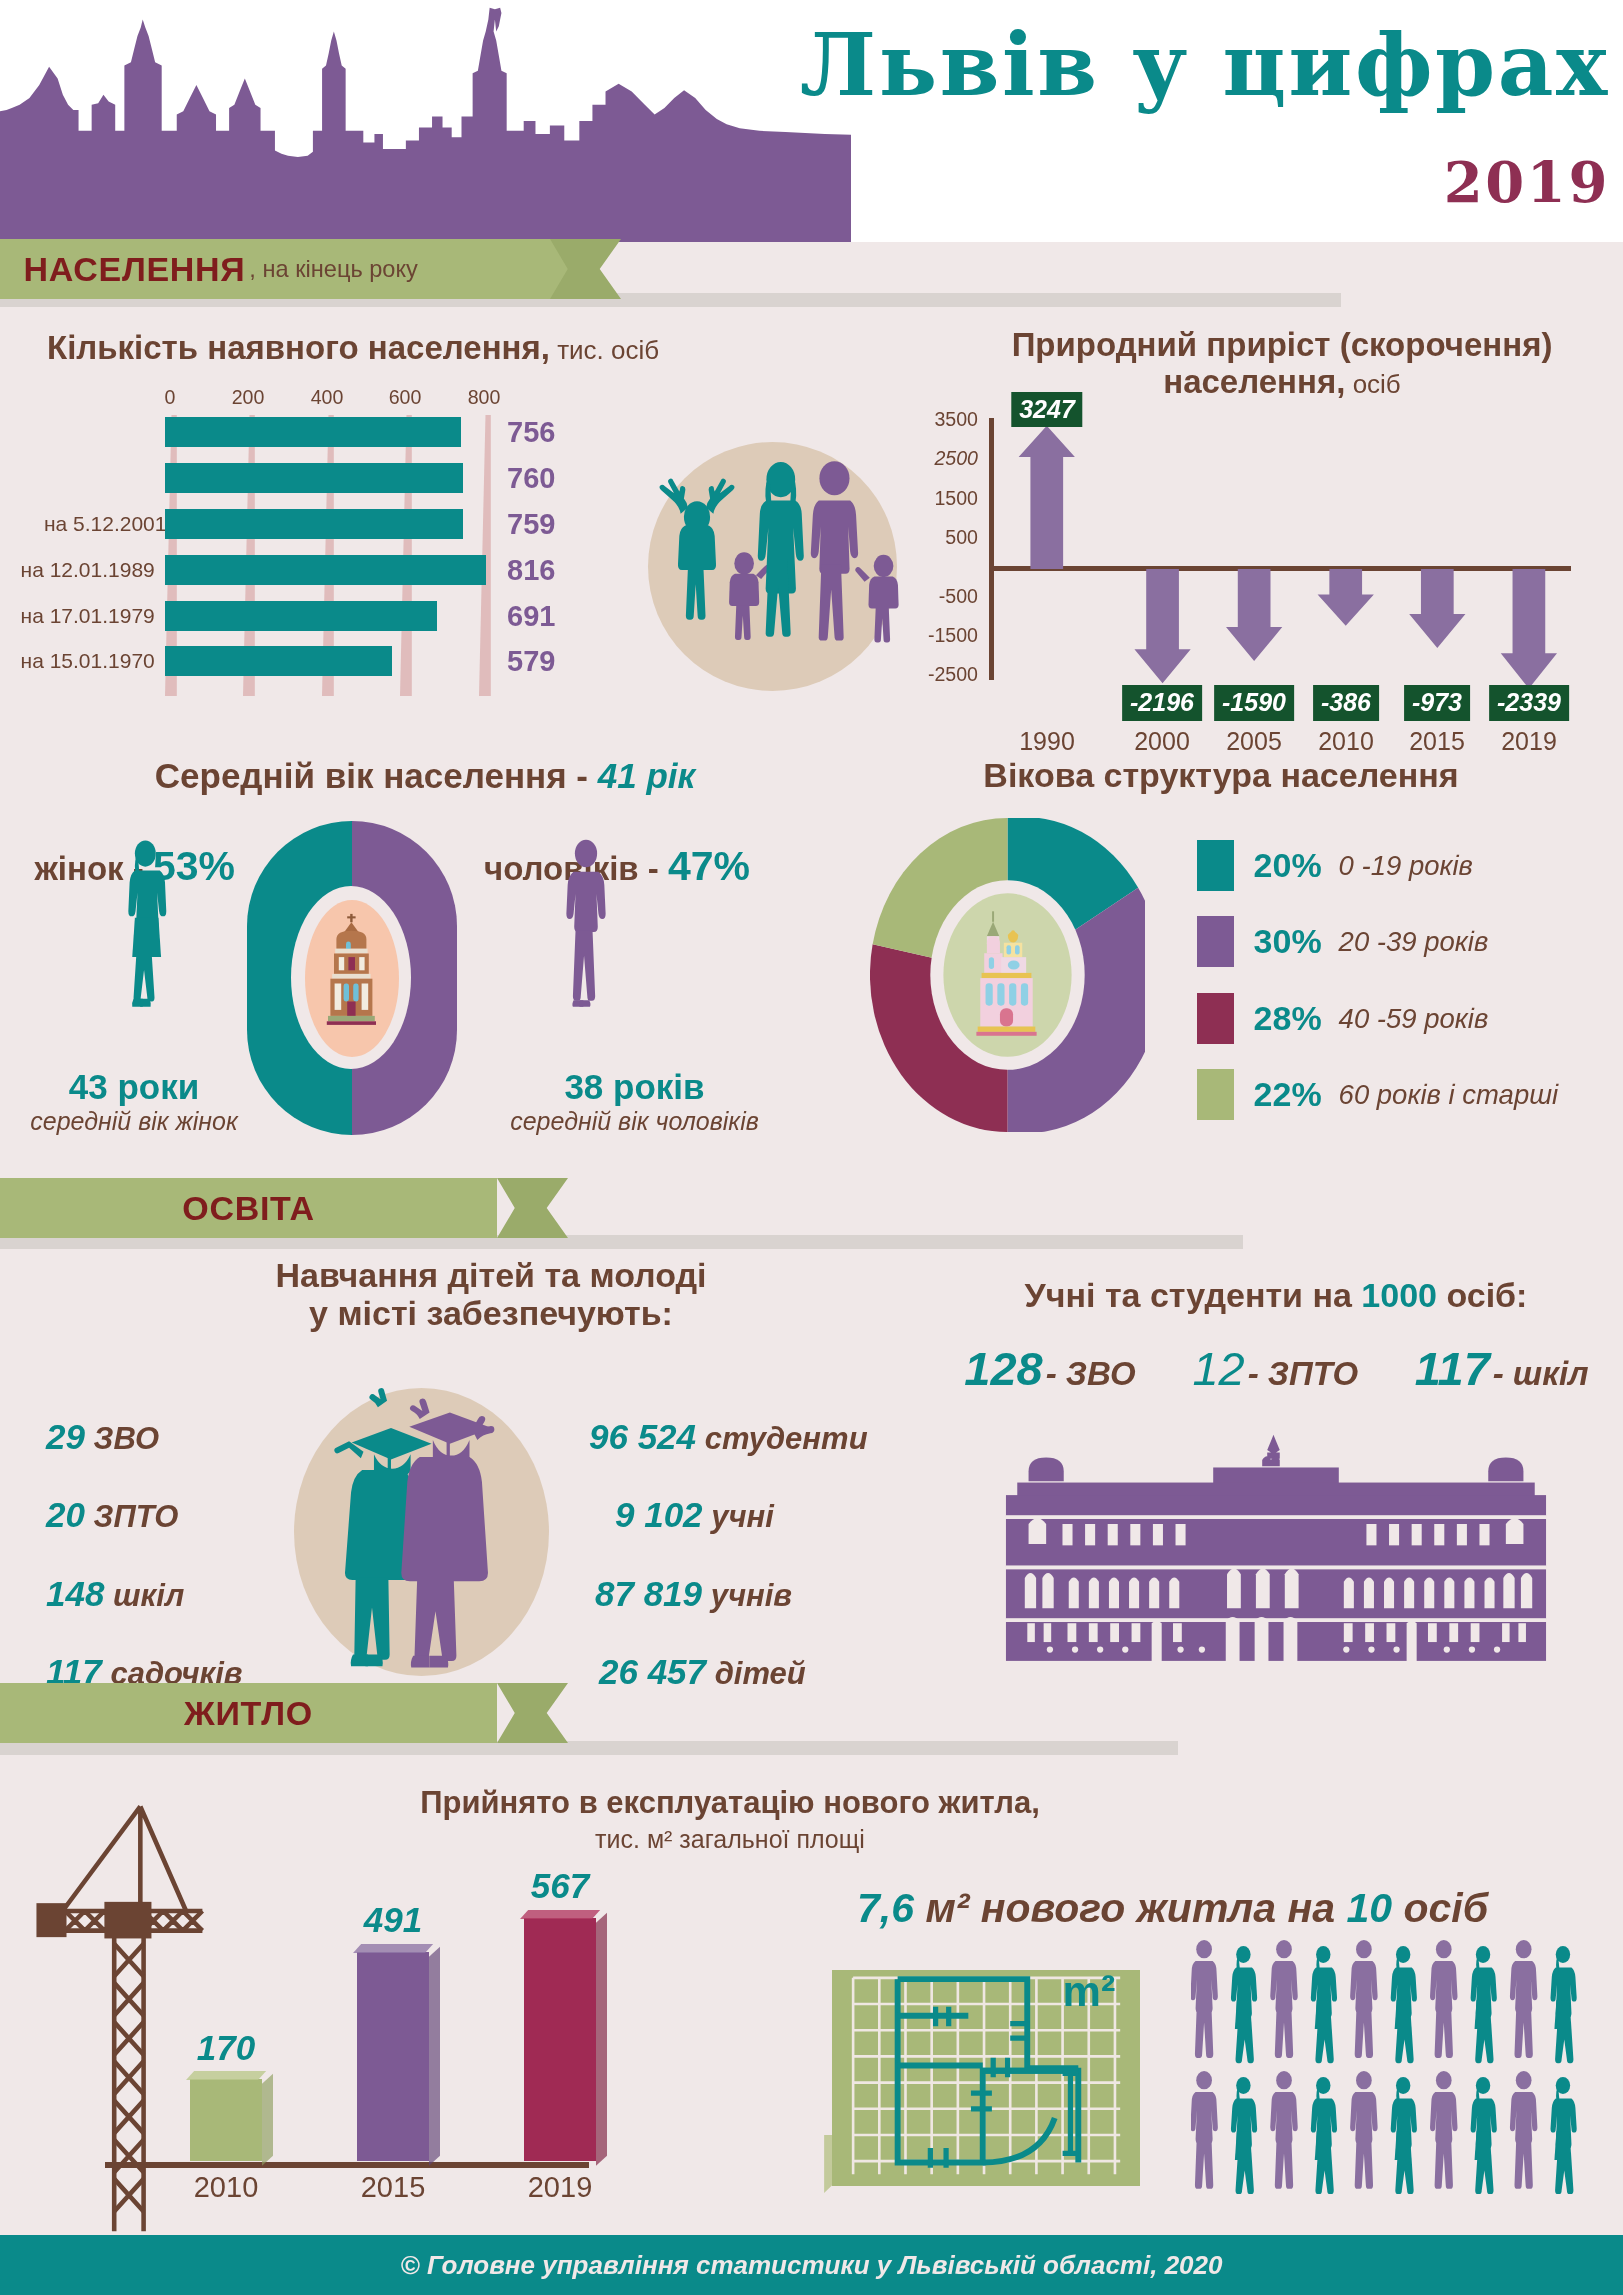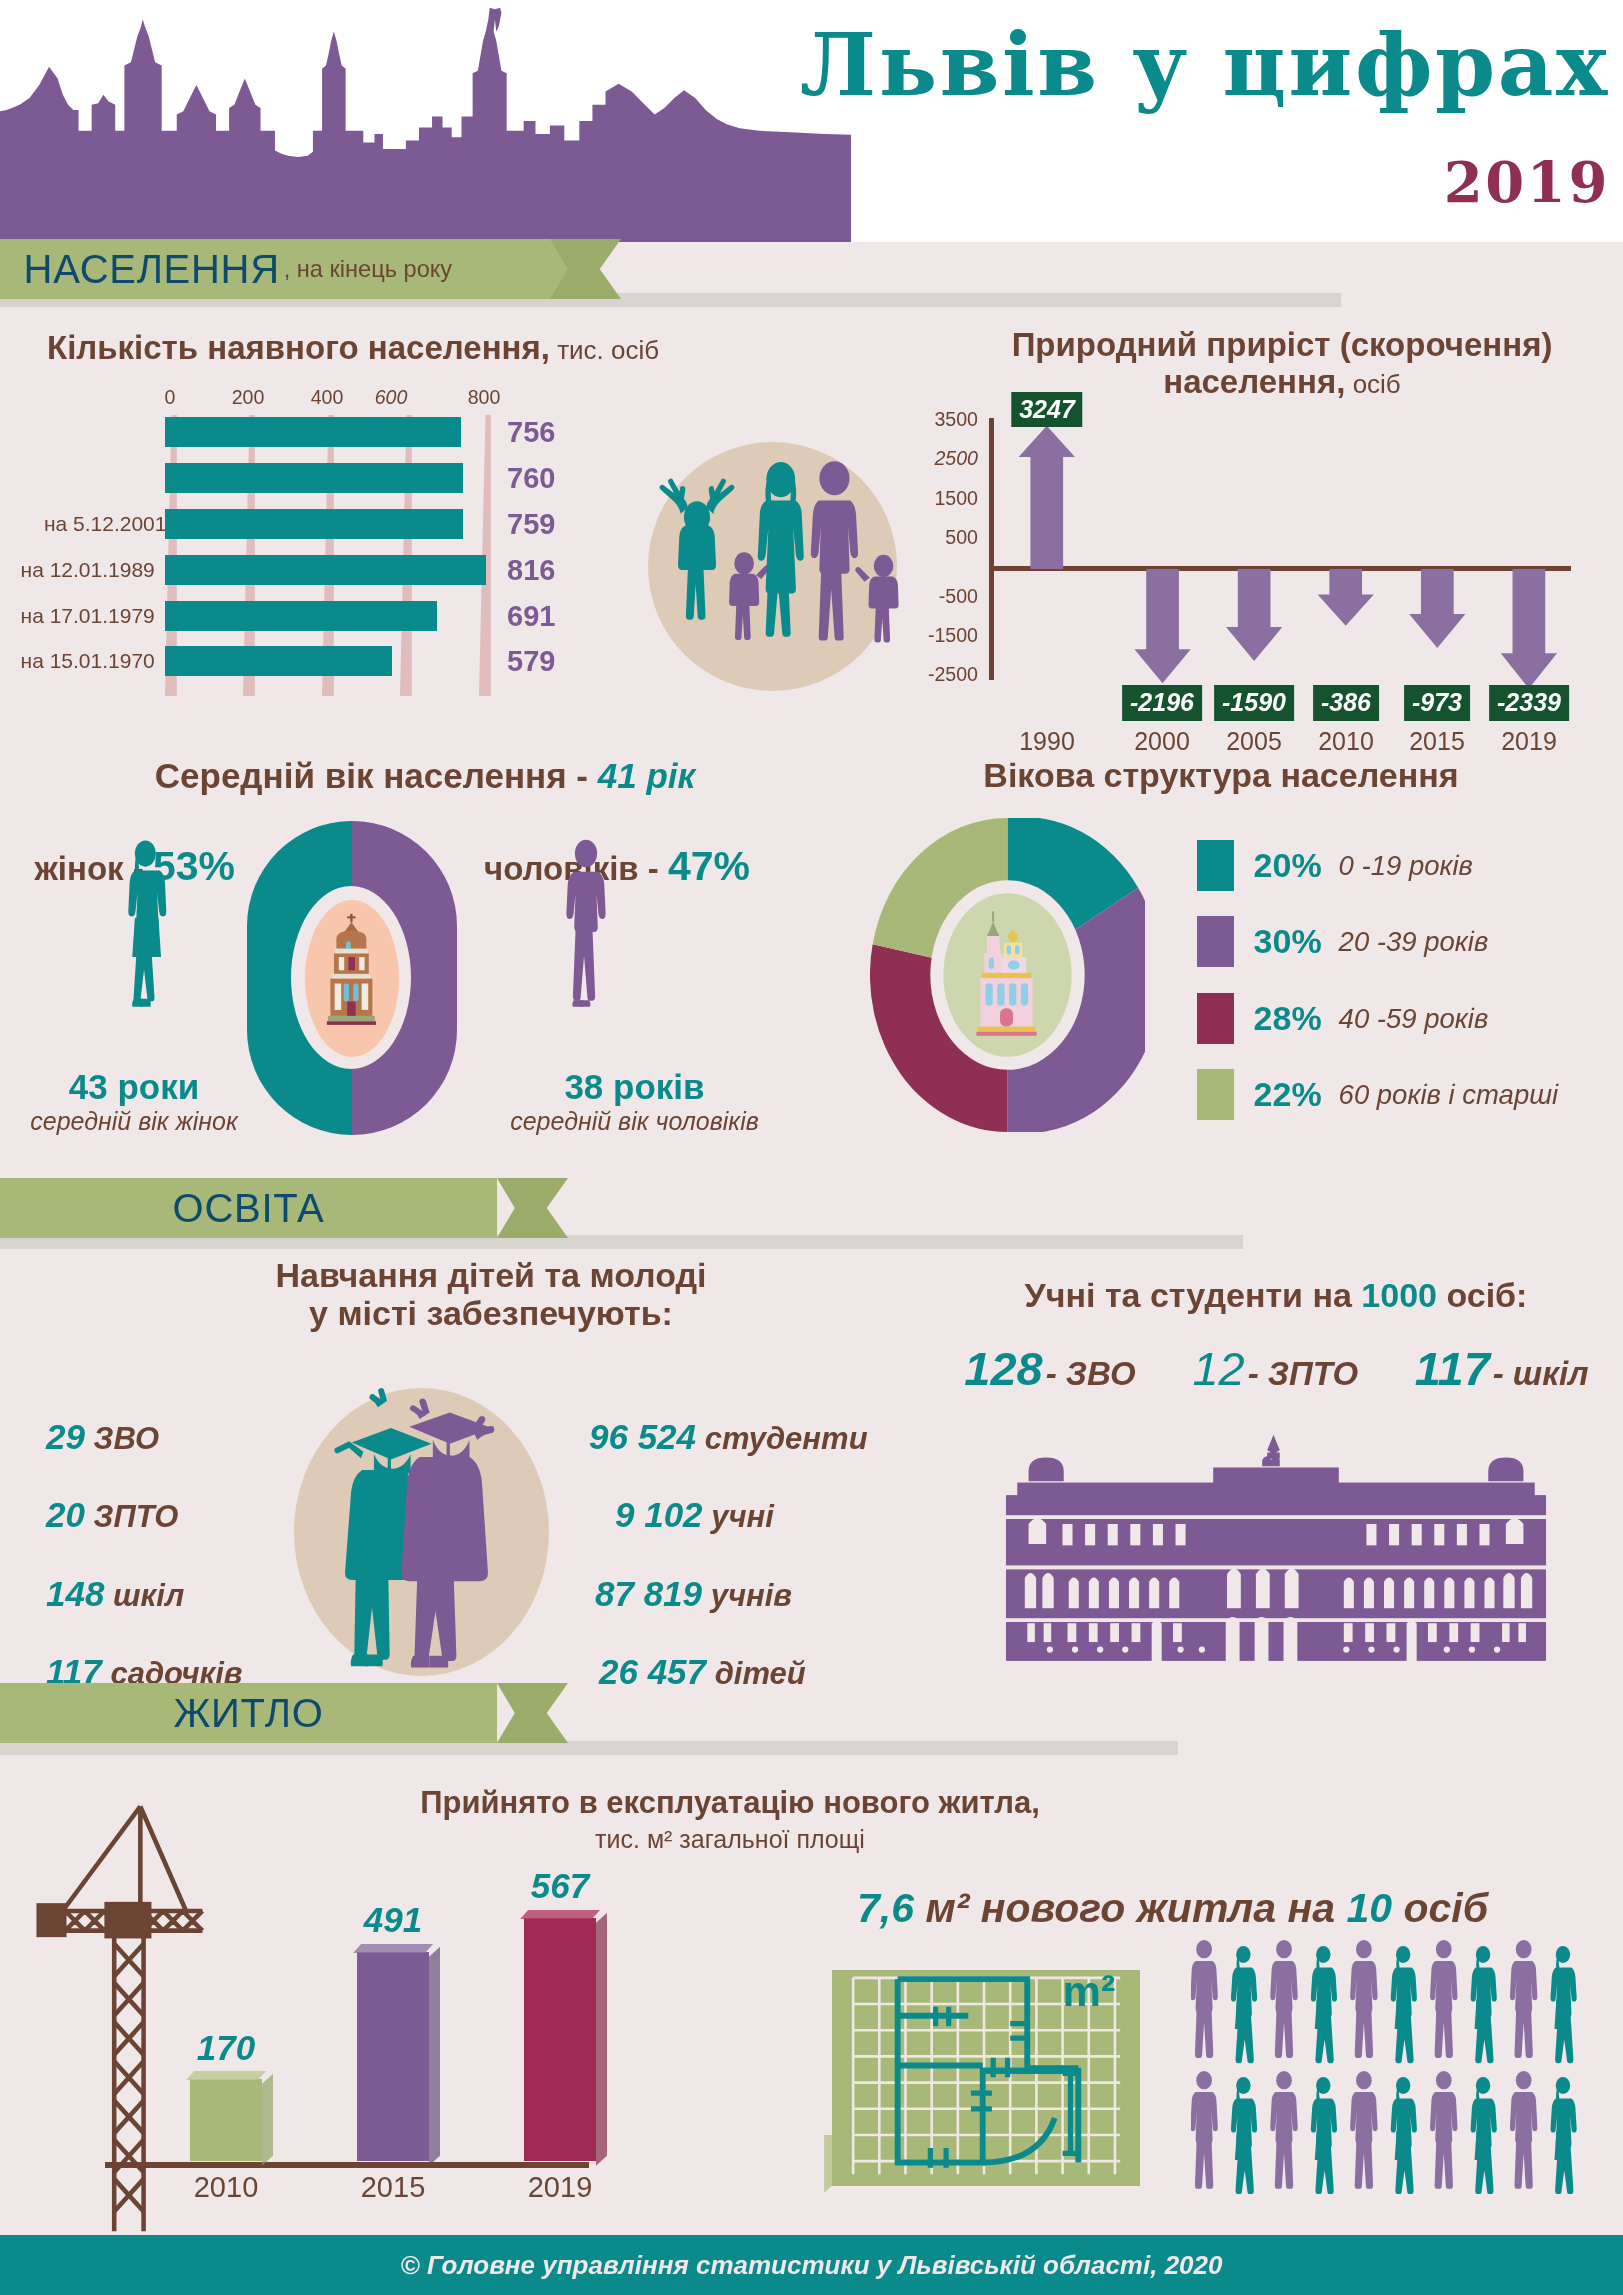--- a/index.html
+++ b/index.html
@@ -19,21 +19,21 @@
     font-family:"DejaVu Serif",serif;font-size:86px;font-weight:700;
     color:#0a8a8a;letter-spacing:2.6px;line-height:1.05;
   }
   #year{
     position:absolute;left:707px;top:149px;width:903px;text-align:right;
     font-family:"DejaVu Serif",serif;font-size:56px;font-weight:700;color:#8e2f53;letter-spacing:2.6px;
   }
 
   
   .ribbon{position:absolute;height:60px;background:#a8b878;display:flex;align-items:center;}
-  .ribbon .rb-text{font-size:40px;font-weight:400;color:#0c4a6e;letter-spacing:0.7px;white-space:nowrap;}
+  .ribbon .rb-text{font-size:34px;font-weight:700;color:#7f1d1d;letter-spacing:0.7px;white-space:nowrap;}
   .ribbon .rb-sub{font-size:23.6px;font-weight:400;color:#6b4433;margin-left:3.9px;}
   .ribbon-tail{position:absolute;width:71px;height:60px;background:#9aab6a;
      clip-path:polygon(0 0,100% 0,70% 50%,100% 100%,0 100%,25% 50%);}
   .ribbon-shadow{position:absolute;background:#d9d3d0;height:14.4px;}
 
   
   .h2{font-size:33px;font-weight:700;color:#6b4433;line-height:1.12;}
   .h2 .light{font-weight:400;font-size:26px;}
   .h2c{text-align:center;}
 
@@ -113,21 +113,21 @@
 
 <div class="h2" style="position:absolute;left:47px;top:330px;width:720px;">
   <span>Кількість наявного населення,</span><span class="light"> тис. осіб</span>
 </div>
 
 <div id="popchart">
 
   <div class="axis-lab" style="left:131px;">0</div>
   <div class="axis-lab" style="left:209px;">200</div>
   <div class="axis-lab" style="left:288px;">400</div>
-  <div class="axis-lab" style="left:352px;font-style:italic;">600</div>
+  <div class="axis-lab" style="left:366px;">600</div>
   <div class="axis-lab" style="left:445px;">800</div>
 
   <div class="gridline" style="left:126px;"></div>
   <div class="gridline" style="left:204px;"></div>
   <div class="gridline" style="left:283px;"></div>
   <div class="gridline" style="left:361px;"></div>
   <div class="gridline" style="left:440px;"></div>
 
   <div class="bar-row" style="left:126px;top:31px;width:458px;">
     <div class="bar-cat" style="right:334px;">2019</div>

